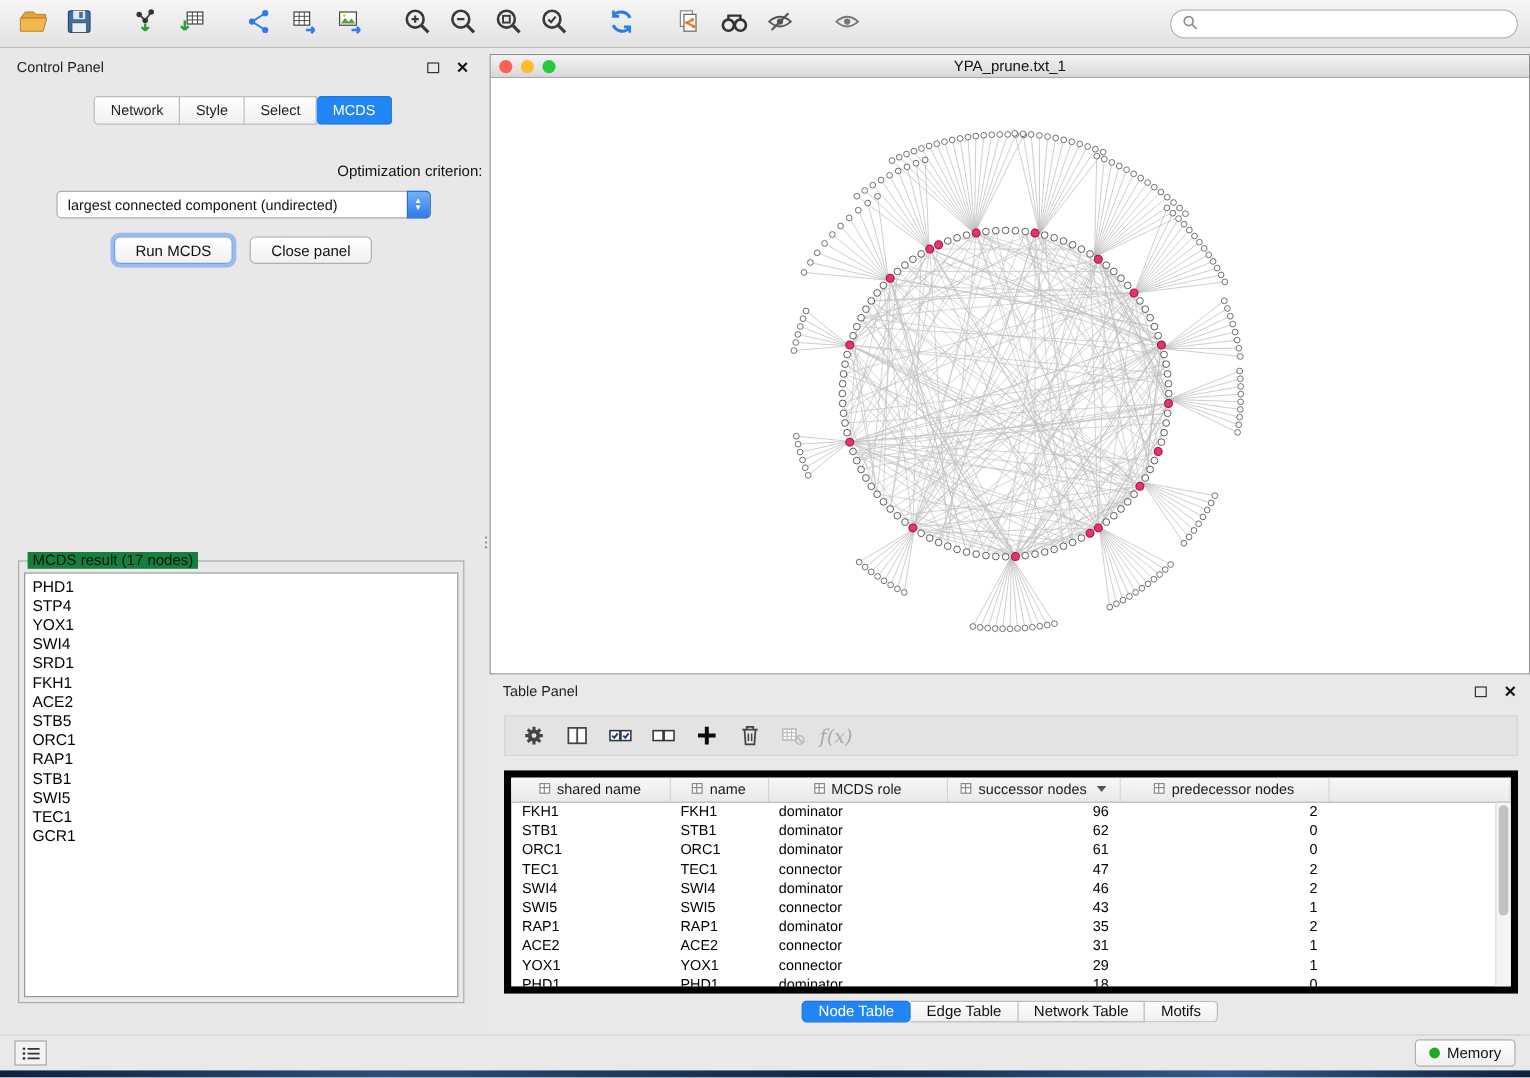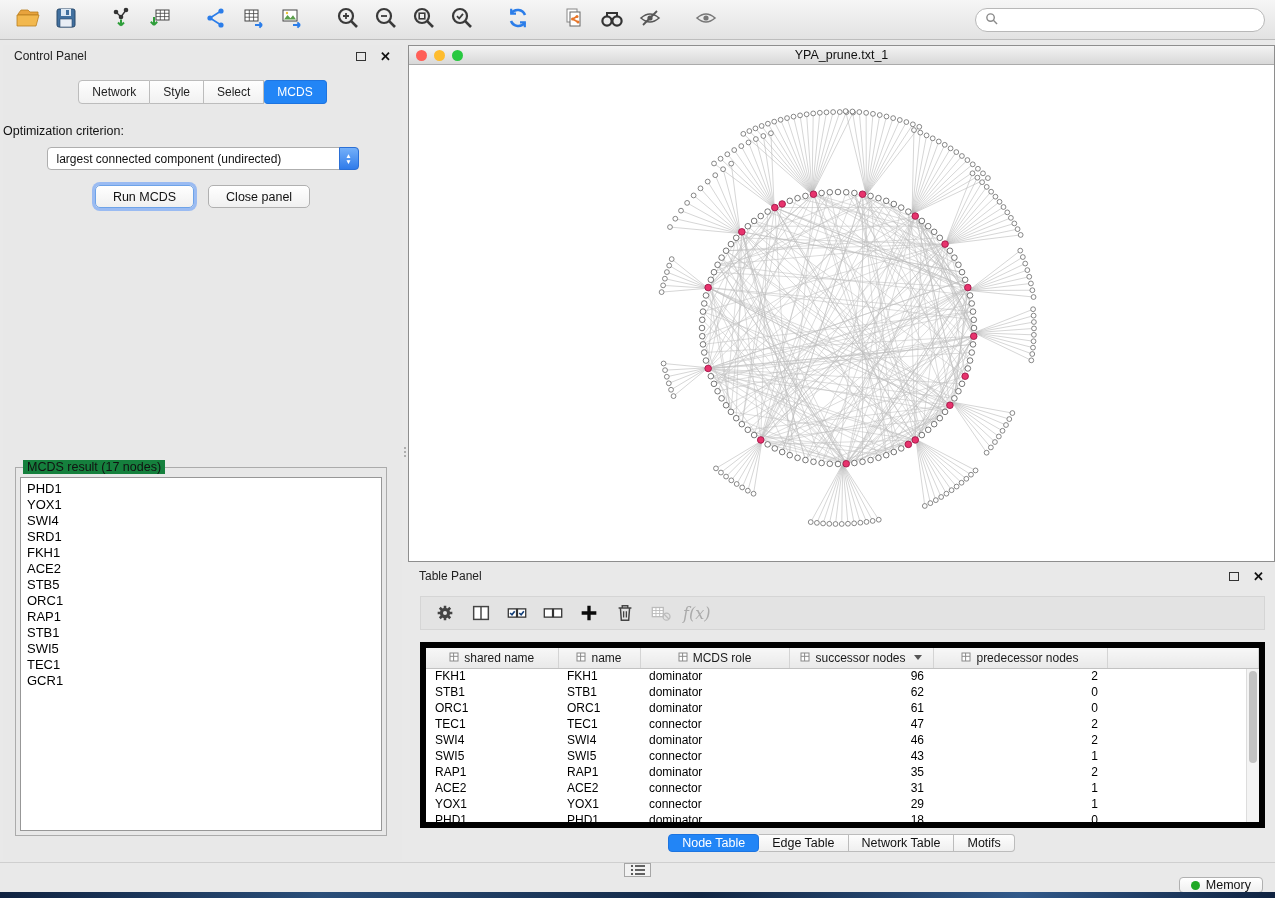--- a/index.html
+++ b/index.html
@@ -17,21 +17,21 @@
 #control-panel{position:absolute;left:3px;top:45px;width:399px;height:815px;background:#e8e8e8;}
 .panel-header{height:22px;display:flex;align-items:center;padding:0 11px;font-size:12px;color:#222;}
 .panel-header .sp{flex:1;}
 .float-icon{width:10px;height:9px;border:1.5px solid #333;margin-right:14px;background:transparent;}
 .close-x{font-weight:bold;font-size:13px;color:#111;line-height:1;}
 .cp-tabs{display:flex;justify-content:center;margin-top:13px;}
 .cp-tab{padding:4px 13px;border:1px solid #bcbcbc;border-left:none;background:linear-gradient(#fefefe,#f1f1f1);font-size:12px;color:#222;}
 .cp-tab:first-child{border-left:1px solid #bcbcbc;border-radius:4px 0 0 4px;}
 .cp-tab:last-child{border-radius:0 4px 4px 0;}
 .cp-tab.active{background:#2285f6;border-color:#1d74e0;color:#fff;border-radius:4px;}
-.opt-label{text-align:left;margin-top:20px;font-size:12.5px;color:#111;}
+.opt-label{text-align:right;margin-top:32px;font-size:12.5px;color:#111;}
 .dropdown{margin:9px auto 0;width:312px;height:23px;border:1px solid #aeaeae;border-radius:4px;background:#fff;display:flex;align-items:center;position:relative;padding-left:9px;font-size:12px;color:#111;}
 .dd-btn{position:absolute;right:-1px;top:-1px;bottom:-1px;width:20px;background:linear-gradient(#74b0f9,#2f7bea);border:1px solid #2a6fd6;border-radius:0 4px 4px 0;display:flex;flex-direction:column;align-items:center;justify-content:center;color:#fff;font-size:6.5px;line-height:6px;}
 .btn-row{display:flex;justify-content:center;gap:14px;margin-top:15px;}
 .mac-btn{height:23px;padding:0 17px;border:1px solid #b0b0b0;border-radius:5px;background:linear-gradient(#ffffff,#f0f0f0);font-size:12.5px;display:flex;align-items:center;color:#111;}
 .mac-btn.focus{box-shadow:0 0 0 3px rgba(90,150,250,.55);border-color:#6ea3e8;}
 .groupbox{position:absolute;left:12px;top:422px;width:372px;height:369px;border:1px solid #ababab;}
 .groupbox-legend{position:absolute;top:-8px;left:7px;background:#15803d;padding:0 4px;font-size:12.5px;color:#111;}
 .mcds-list{position:absolute;left:4px;right:4px;top:9px;bottom:4px;background:#fff;border:1px solid #979797;padding:3px 0 0 6px;font-size:13px;line-height:16px;overflow:hidden;color:#000;}
 .mcds-item{height:16px;}
 
@@ -62,21 +62,21 @@
 .caret-down{width:0;height:0;border-left:4px solid transparent;border-right:4px solid transparent;border-top:5px solid #555;margin-left:3px;}
 #tp-scroll{position:absolute;right:0;top:21px;bottom:0;width:13px;background:#f4f4f4;border-left:1px solid #ddd;}
 #tp-thumb{position:absolute;left:2px;right:2px;top:2px;height:92px;background:#c2c2c2;border-radius:5px;}
 #tp-tabs{position:absolute;left:0;right:0;top:269px;display:flex;justify-content:center;}
 .tp-tab{padding:1px 13px;border:1px solid #bcbcbc;border-left:none;background:linear-gradient(#fdfdfd,#efefef);font-size:12.5px;color:#111;}
 .tp-tab:first-child{border-left:1px solid #bcbcbc;border-radius:4px 0 0 4px;}
 .tp-tab:last-child{border-radius:0 4px 4px 0;}
 .tp-tab.active{background:#2285f6;color:#fff;border-color:#1d74e0;border-radius:4px;}
 
 
-#statusbar{position:absolute;left:0;right:0;top:862px;height:30px;background:#e9e9e9;border-top:1px solid #cfcfcf;display:flex;align-items:center;padding:0 12px;flex-direction:column;}
+#statusbar{position:absolute;left:0;right:0;top:862px;height:30px;background:#e9e9e9;border-top:1px solid #cfcfcf;display:flex;align-items:center;padding:0 12px;}
 #status-list-btn{width:27px;height:21px;border:1px solid #a6a6a6;background:#f2f2f2;display:flex;align-items:center;justify-content:center;}
 #memory-btn{margin-left:auto;height:23px;border:1px solid #b0b0b0;border-radius:4px;background:linear-gradient(#ffffff,#efefef);display:flex;align-items:center;gap:6px;padding:0 11px;font-size:12.5px;color:#111;}
 #memory-dot{width:9px;height:9px;border-radius:50%;background:#1fa824;flex:0 0 auto;}
 #desktop-strip{position:absolute;left:0;right:0;bottom:0;height:6px;background:linear-gradient(90deg,#0f2240,#2a4e79 25%,#122745 55%,#31598a 80%,#0f2240);}
 </style>
 </head>
 <body>
 
 <div id="toolbar">
   <div class="tbtn">
@@ -236,20 +236,21 @@
       </span>
   </div>
   <div class="btn-row">
     <div class="mac-btn focus">Run MCDS</div>
     <div class="mac-btn">Close panel</div>
   </div>
   <div class="groupbox">
     <span class="groupbox-legend">MCDS result (17 nodes)</span>
     <div class="mcds-list">
         <div class="mcds-item">PHD1</div>
+        <div class="mcds-item">STP4</div>
         <div class="mcds-item">YOX1</div>
         <div class="mcds-item">SWI4</div>
         <div class="mcds-item">SRD1</div>
         <div class="mcds-item">FKH1</div>
         <div class="mcds-item">ACE2</div>
         <div class="mcds-item">STB5</div>
         <div class="mcds-item">ORC1</div>
         <div class="mcds-item">RAP1</div>
         <div class="mcds-item">STB1</div>
         <div class="mcds-item">SWI5</div>

